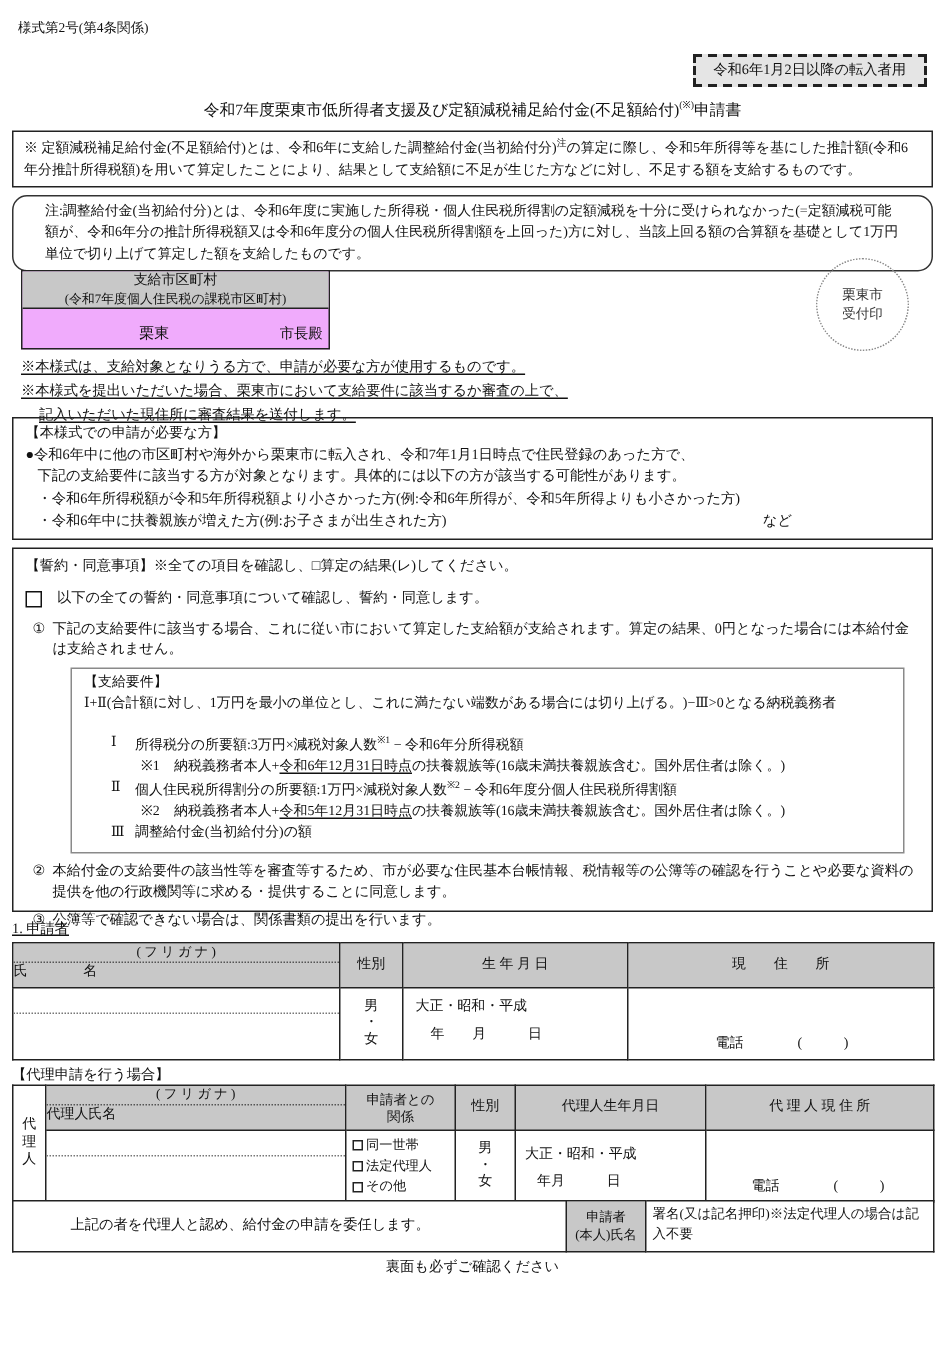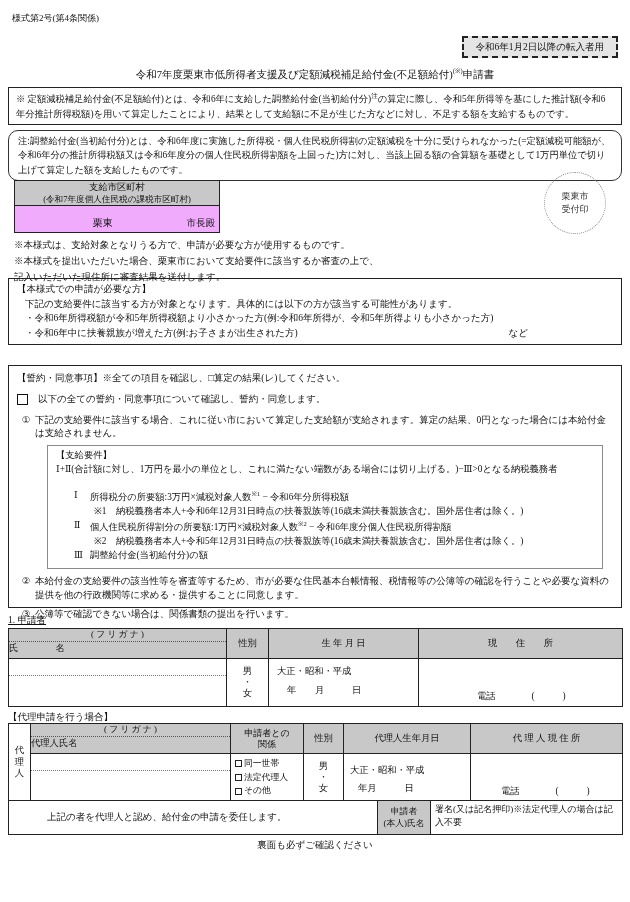--- a/index.html
+++ b/index.html
@@ -4,37 +4,37 @@
 <style>
   * { margin:0; padding:0; box-sizing:border-box; }
   html,body { background:#fff; }
   .page {
     position:relative; width:630px; height:902px; margin:0 auto;
     background:#fff; color:#111;
     font-family:"Liberation Serif","DejaVu Serif",serif;
     font-size:9.5px; line-height:1.5;
   }
   .pre { white-space:pre; }
-  .u { text-underline-offset:2px; }
+  .u { text-decoration:underline; text-underline-offset:2px; }
   sup { font-size:6.5px; vertical-align:super; }
 
   .form-code { position:absolute; top:12px; left:12px; font-size:9px; }
   .transfer-tag {
     position:absolute; top:36px; right:12px;
     border:2px dashed #222; padding:2px 12px; font-size:9.5px; background:#e5e5e5;
   }
   .doc-title { position:absolute; top:66px; left:0; width:100%; text-align:center; font-size:10.5px; }
 
   .note1 {
     position:absolute; top:87px; left:8px; width:614px;
     border:1.3px solid #222; padding:3px 7px; font-size:9.3px; line-height:1.55;
   }
   .note2 {
     position:absolute; top:130px; left:8px; width:614px;
-    border:1px solid #333; border-radius:10px; padding:3px 9px; font-size:9.3px; line-height:1.55;
+    border:1px solid #333; border-radius:10px; padding:3px 21px; font-size:9.3px; line-height:1.55;
   }
 
   .muni-table {
     position:absolute; top:180px; left:14px; width:206px;
     border:1.6px solid #222; background:#f0abfc;
   }
   .muni-head {
     background:#c8c8c8; border-bottom:1px solid #222; text-align:center;
     padding:1px 0; line-height:1.25;
   }
@@ -45,21 +45,21 @@
   .muni-body .suffix { font-size:9.5px; }
 
   .stamp-circle {
     position:absolute; top:172px; left:544px; width:62px; height:62px;
     border:1px dotted #888; border-radius:50%;
     display:flex; flex-direction:column; justify-content:center; align-items:center;
     font-size:9px; color:#333; line-height:1.4;
   }
 
   .usage-notes { position:absolute; top:237px; left:14px; font-size:9.5px; line-height:1.7; }
-  .usage-notes .indent { }
+  .usage-notes .indent { margin-left:12px; }
 
   .elig-box {
     position:absolute; top:278px; left:8px; width:614px;
     border:1.5px solid #222; padding:3px 8px; font-size:9.5px; line-height:1.55;
   }
   .elig-box .b2row { display:flex;align-items:center; }
   .elig-box .etc { margin-left:auto; margin-right:85px; }
   .elig-indent { margin-left:8px; }
 
   .pledge-box {
@@ -158,20 +158,21 @@
   </div>
 
   <div class="usage-notes">
     <div class="u">※本様式は、支給対象となりうる方で、申請が必要な方が使用するものです。</div>
     <div class="u">※本様式を提出いただいた場合、栗東市において支給要件に該当するか審査の上で、</div>
     <div class="u indent">記入いただいた現住所に審査結果を送付します。</div>
   </div>
 
   <div class="elig-box">
     <div>【本様式での申請が必要な方】</div>
+    <div>●令和6年中に他の市区町村や海外から栗東市に転入され、令和7年1月1日時点で住民登録のあった方で、</div>
     <div class="elig-indent">下記の支給要件に該当する方が対象となります。具体的には以下の方が該当する可能性があります。</div>
     <div class="elig-indent">・令和6年所得税額が令和5年所得税額より小さかった方(例:令和6年所得が、令和5年所得よりも小さかった方)</div>
     <div class="b2row elig-indent">
       <span>・令和6年中に扶養親族が増えた方(例:お子さまが出生された方)</span>
       <span class="etc">など</span>
     </div>
   </div>
 
   <div class="pledge-box">
     <div>【誓約・同意事項】※全ての項目を確認し、□算定の結果(レ)してください。</div>

